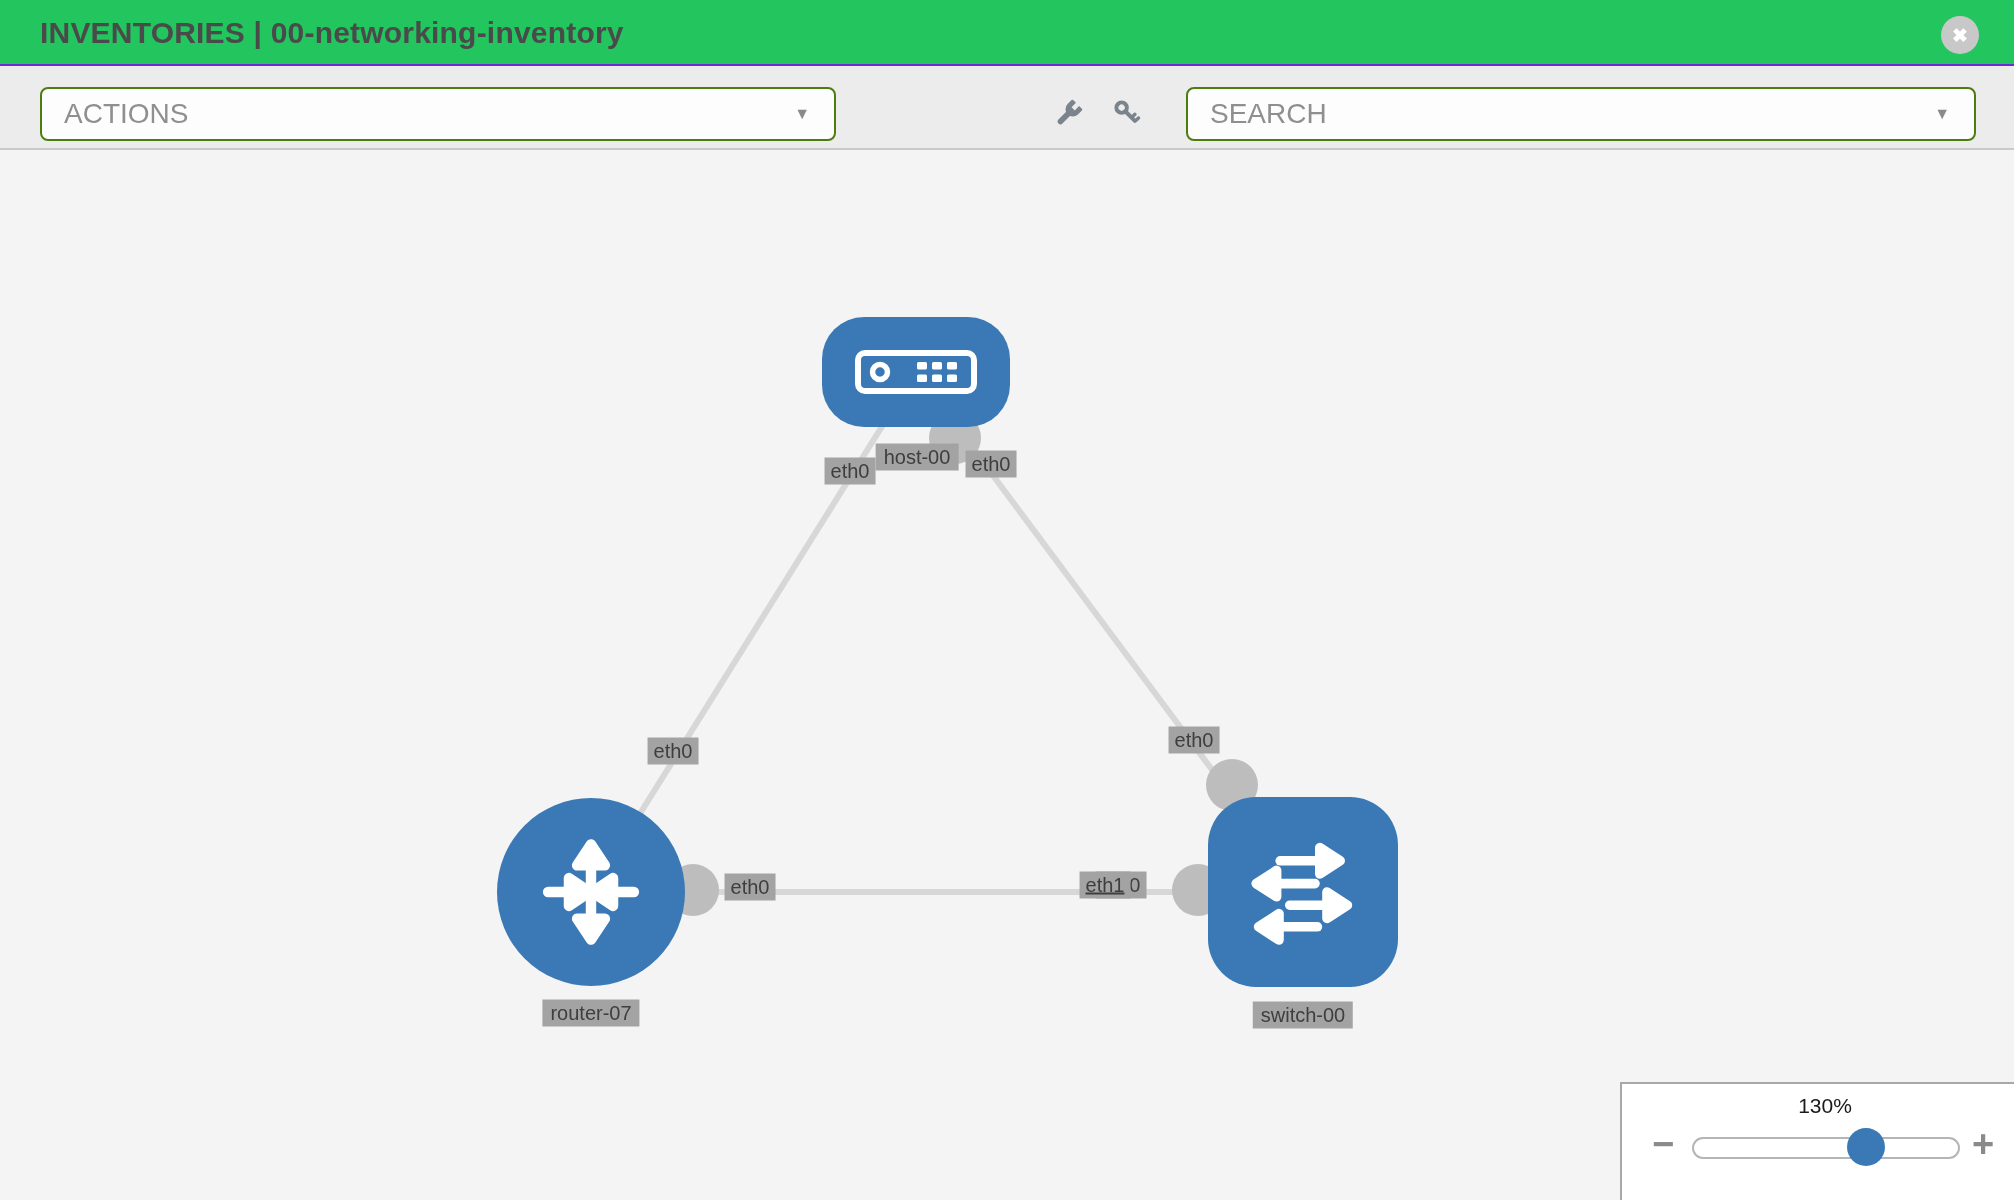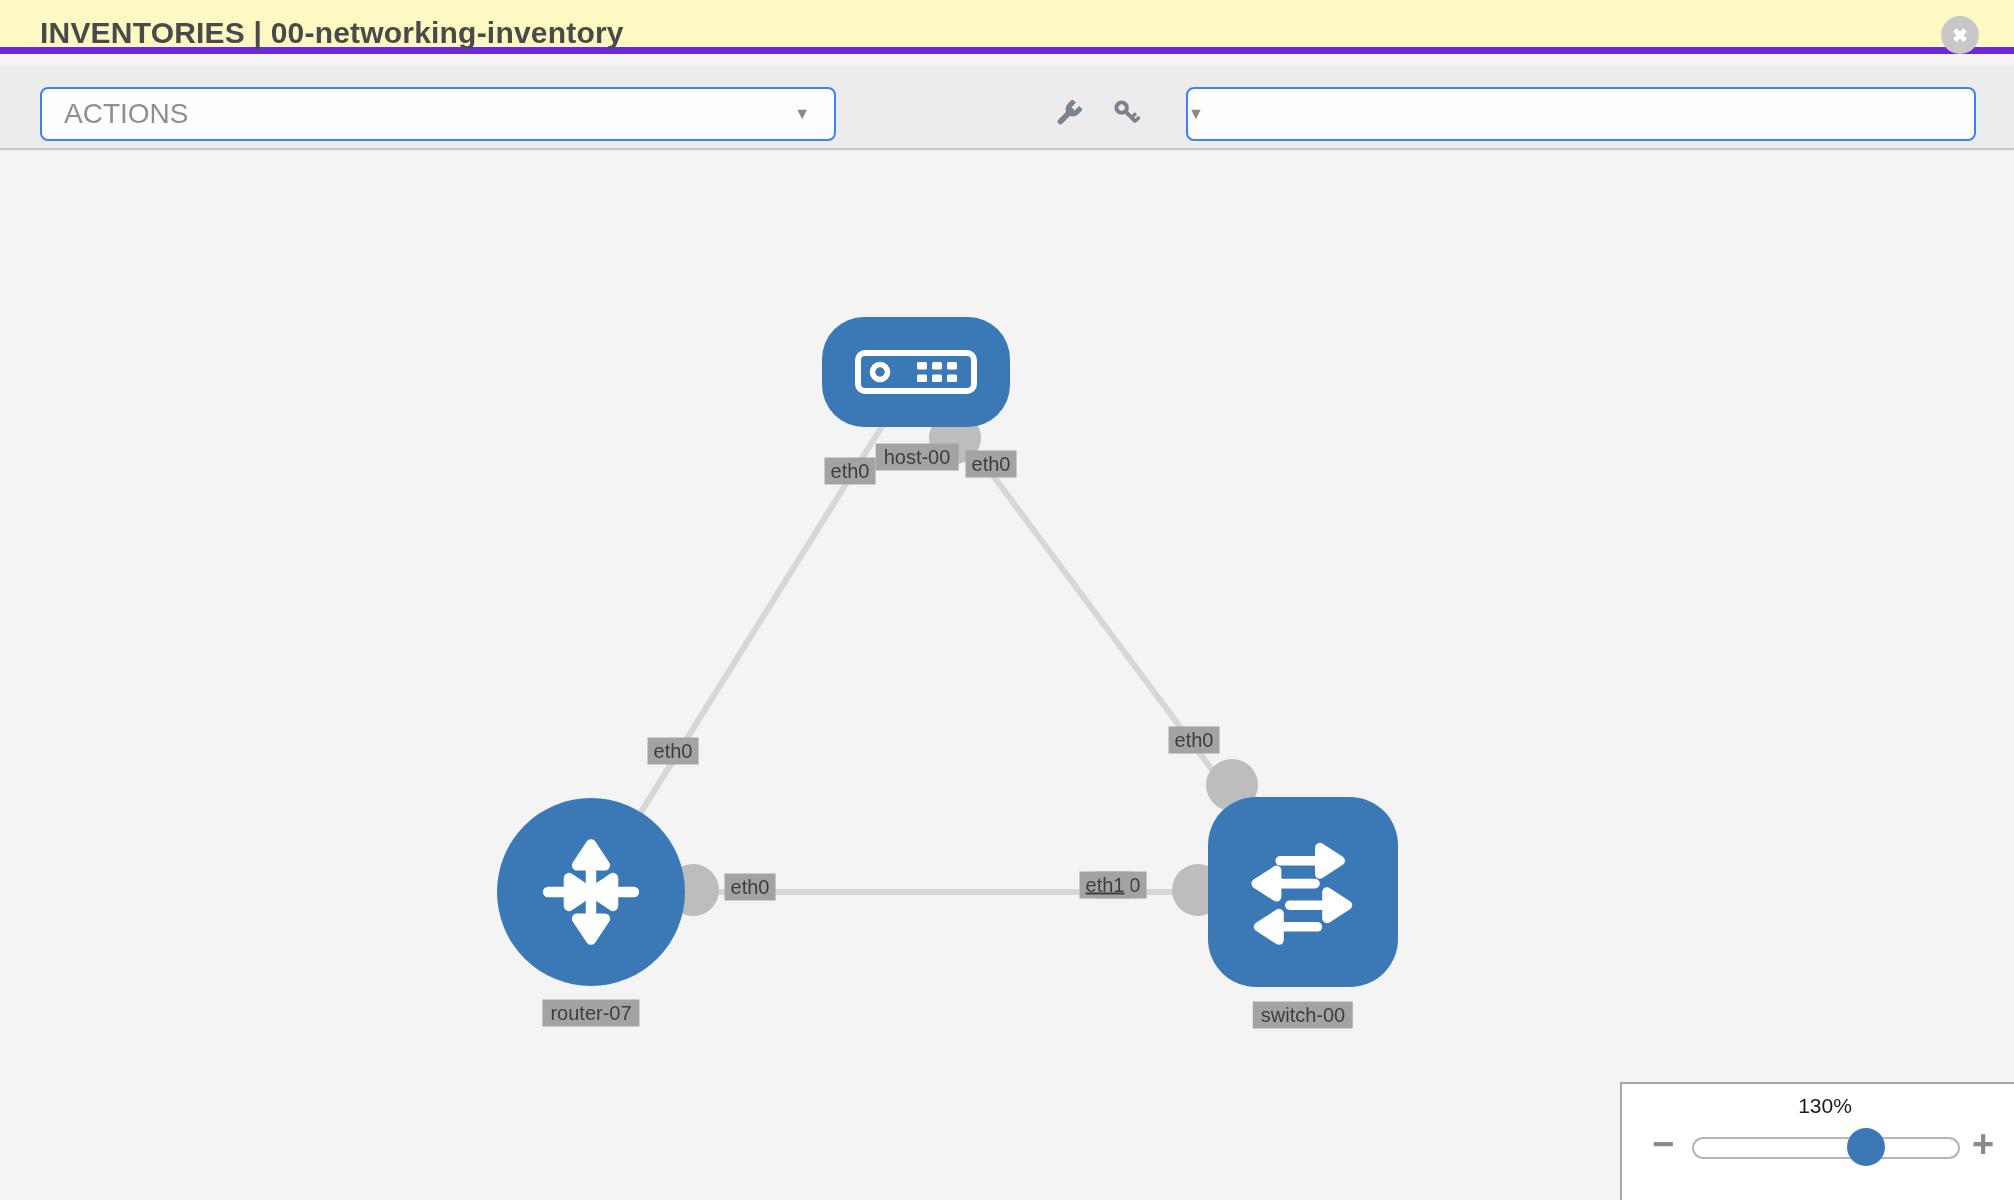--- a/index.html
+++ b/index.html
@@ -1,42 +1,42 @@
 <!DOCTYPE html>
 <html><head>
 <meta charset="utf-8">
 <style>
   * { margin: 0; padding: 0; box-sizing: border-box; }
   html, body { width: 2014px; height: 1200px; overflow: hidden; }
   body { font-family: "Liberation Sans", sans-serif; background: #f4f4f4; position: relative; }
 
   
   .header {
-    position: absolute; left: 0; top: 0; width: 2014px; height: 54px;
-    background: #fef9c3; border-bottom: 7px solid #6d28d9;
+    position: absolute; left: 0; top: 0; width: 2014px; height: 66px;
+    background: #22c55e; border-bottom: 2px solid #6d28d9;
   }
   .page-title {
     position: absolute; left: 40px; top: 0; height: 66px; line-height: 66px;
     font-size: 30px; font-weight: bold; color: #4a4a4a; letter-spacing: 0.2px;
   }
   .close-btn {
     position: absolute; left: 1941px; top: 16px; width: 38px; height: 38px;
     border-radius: 50%; background: #c8c8c8; color: #ffffff;
     display: flex; align-items: center; justify-content: center;
     font-size: 19px; font-weight: bold; cursor: pointer;
   }
 
   
   .toolbar {
     position: absolute; left: 0; top: 66px; width: 2014px; height: 84px;
     background: #ececec; border-bottom: 2px solid #c9c9c9;
   }
   .select-box {
     position: absolute; top: 21px; height: 54px;
-    background: #fdfdfd; border: 2px solid #3b82f6; border-radius: 8px;
+    background: #fdfdfd; border: 2px solid #4d7c0f; border-radius: 8px;
     display: flex; align-items: center; cursor: pointer;
   }
   .select-box .sel-label {
     margin-left: 22px; font-size: 28px; color: #8f8f8f; flex: 1;
     white-space: nowrap; overflow: hidden;
   }
   .select-box .caret {
     margin-right: 24px; font-size: 16px; color: #8a8a8a;
   }
   .actions-box { left: 40px; width: 796px; }
@@ -124,20 +124,21 @@
       <g transform="rotate(-45 16 16)">
         <circle cx="16" cy="8" r="4.6" fill="none" stroke="#7b838d" stroke-width="3.6"></circle>
         <rect x="14.2" y="12" width="3.6" height="14.5" rx="1.8" fill="#7b838d"></rect>
         <rect x="16.5" y="19" width="5" height="3" rx="1" fill="#7b838d"></rect>
         <rect x="16.5" y="23.6" width="5" height="3" rx="1" fill="#7b838d"></rect>
       </g>
     </svg>
   </div>
 
   <div class="select-box search-box">
+    <span class="sel-label">SEARCH</span>
     <span class="caret">▼</span>
   </div>
 </div>
 
 <div class="canvas">
 
   <svg class="links-layer" width="2014" height="1050" viewBox="0 0 2014 1050">
 
     <line x1="916" y1="222" x2="591" y2="742" stroke="#d7d7d7" stroke-width="6"></line>
     <line x1="916" y1="222" x2="1303" y2="742" stroke="#d7d7d7" stroke-width="6"></line>

